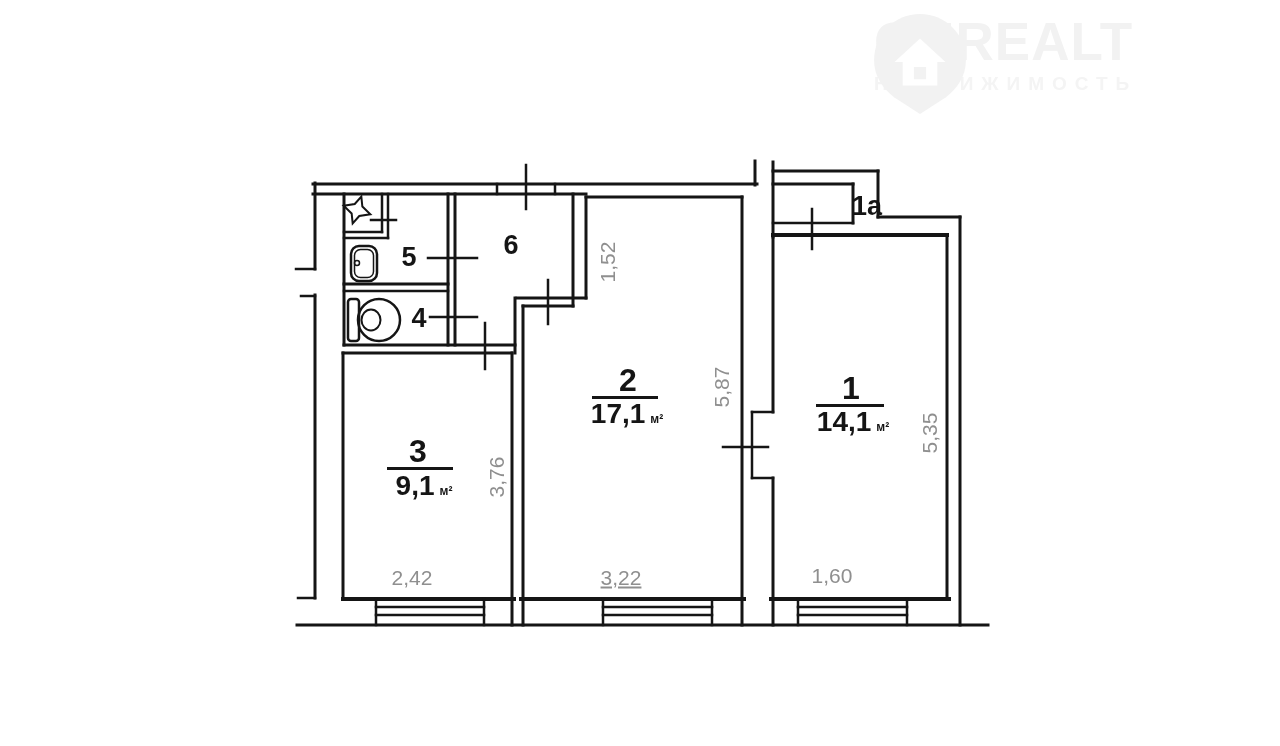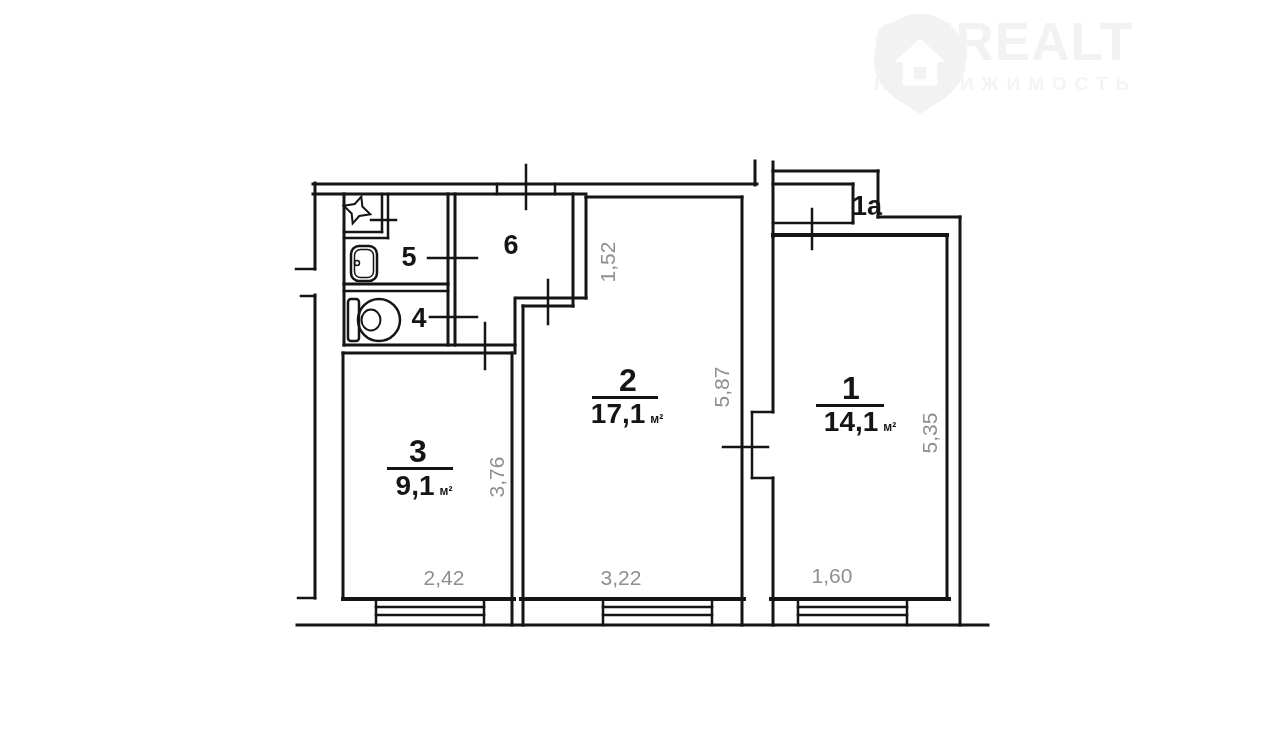--- a/index.html
+++ b/index.html
@@ -137,21 +137,21 @@
 
     <g stroke="#151515" fill="none">
       <rect x="348" y="299" width="11" height="42" rx="3" stroke-width="2.5"></rect>
       <ellipse cx="379" cy="320" rx="21" ry="21" stroke-width="2.5"></ellipse>
       <ellipse cx="371" cy="320" rx="9.5" ry="10.5" stroke-width="2"></ellipse>
     </g>
   </svg>
 
   <div class="lbl room-num" style="left:851px;top:388px;">1</div>
   <div class="underline" style="left:816px;top:404px;width:68px;"></div>
-  <div class="lbl area" style="left:853px;top:422px;margin-left:7px;">
+  <div class="lbl area" style="left:853px;top:422px;">
     <span class="big">14,1</span>
       <span class="unit">м²</span>
   </div>
 
   <div class="lbl room-num-sm" style="left:836px;top:206px;margin-left:31px;">1a</div>
 
   <div class="lbl room-num" style="left:628px;top:380px;">2</div>
   <div class="underline" style="left:592px;top:396px;width:66px;"></div>
   <div class="lbl area" style="left:627px;top:414px;">
     <span class="big">17,1</span>
@@ -166,17 +166,17 @@
   </div>
 
   <div class="lbl room-num-sm" style="left:419px;top:318px;">4</div>
   <div class="lbl room-num-sm" style="left:409px;top:257px;">5</div>
   <div class="lbl room-num-sm" style="left:511px;top:245px;">6</div>
 
   <div class="dim vert" style="left:607px;top:262px;">1,52</div>
   <div class="dim vert" style="left:721px;top:387px;">5,87</div>
   <div class="dim vert" style="left:929px;top:433px;">5,35</div>
   <div class="dim vert" style="left:496px;top:477px;">3,76</div>
-  <div class="dim" style="left:412px;top:577px;margin-left:32px;">2,42</div>
-  <div class="dim" style="left:621px;top:577px;">3,22</div>
+  <div class="dim" style="left:412px;top:577px;">2,42</div>
+  <div class="dim" style="left:621px;top:577px;text-decoration:underline;">3,22</div>
   <div class="dim" style="left:832px;top:575px;">1,60</div>
 
 </div>
 
 </body></html>

